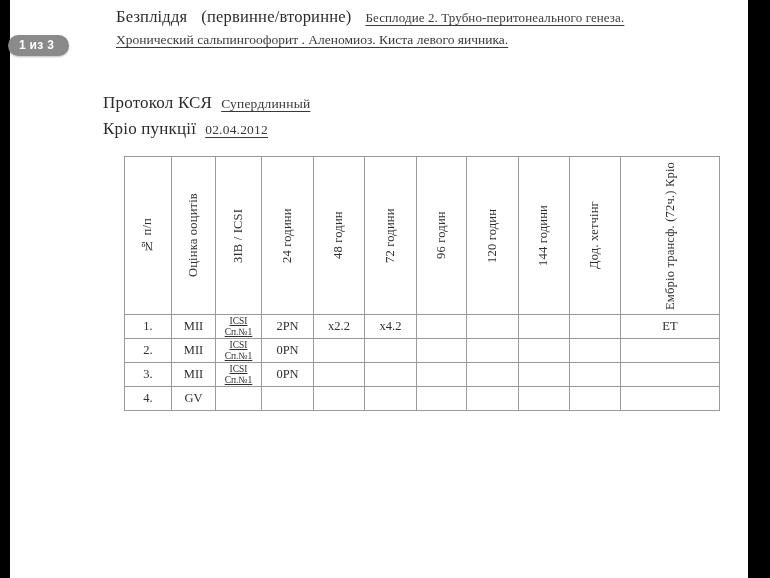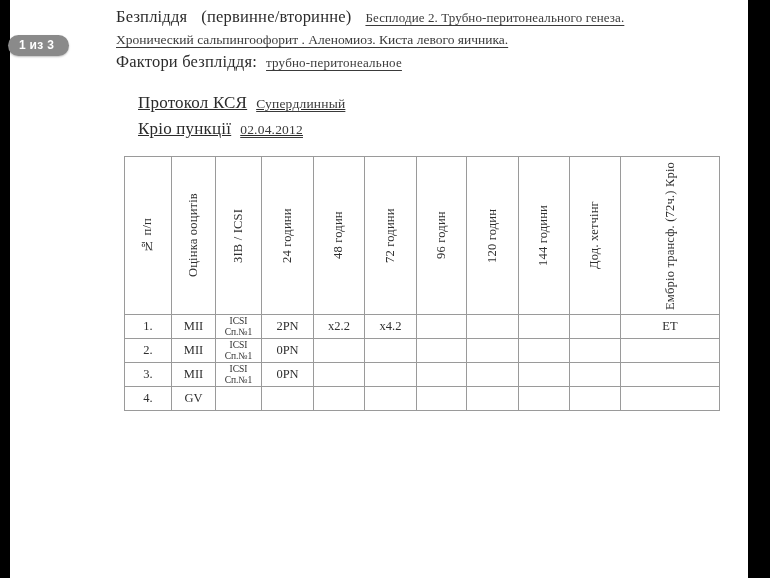--- a/index.html
+++ b/index.html
@@ -106,24 +106,23 @@
     font-size: 13px;
     text-decoration: underline;
     text-underline-offset: 2.5px;
     color: #3a3a3a;
   }
   .sp-wide { display: inline-block; width: 14px; }
   .sp-mid  { display: inline-block; width: 9px; }
 
   .proto {
     position: absolute;
-    left: 128px;
+    left: 93px;
     top: 90px;
     color: #2b2b2b;
-    text-decoration: underline;
   }
   .proto .pl {
     font-size: 17px;
     line-height: 25px;
     white-space: nowrap;
     letter-spacing: 0.2px;
   }
   .proto .typed {
     font-size: 13.5px;
     text-decoration: underline;
@@ -176,20 +175,21 @@
   .tbl td.cell {
     height: 23px;
     font-size: 12.5px;
   }
   .tbl td.cell.r-icsi {
     font-size: 9.5px;
     line-height: 10.5px;
   }
   .tbl td.cell .l1, .tbl td.cell .l2 {
     display: block;
+    text-decoration: underline;
   }
   .num { font-size: 14px; }
 </style>
 </head>
 <body>
 
 <div class="viewer">
 
   <div class="page-shadow-l"></div>
   <div class="page-shadow-r"></div>
@@ -197,23 +197,20 @@
   <div class="page">
 
     <div class="doc-head">
 
       <div class="ln ln1">
         <span>Безпліддя</span><span class="sp-wide"></span><span>(первинне/вторинне)</span><span class="sp-wide"></span><span class="typed">Бесплодие    2.    Трубно-перитонеального    генеза.</span>
       </div>
 
       <div class="ln ln2">Хронический сальпингоофорит . Аленомиоз. Киста левого яичника.</div>
 
-      <div class="ln ln3">
-        <span>Фактори безпліддя:</span><span class="sp-mid"></span><span class="typed">трубно-перитонеальное</span>
-      </div>
 
     </div>
 
     <div class="proto">
       <div class="pl">
         <span>Протокол КСЯ</span><span class="sp-mid"></span><span class="typed">Супердлинный</span>
       </div>
       <div class="pl">
         <span>Кріо пункції</span><span class="sp-mid"></span><span class="typed">02.04.2012</span>
       </div>

